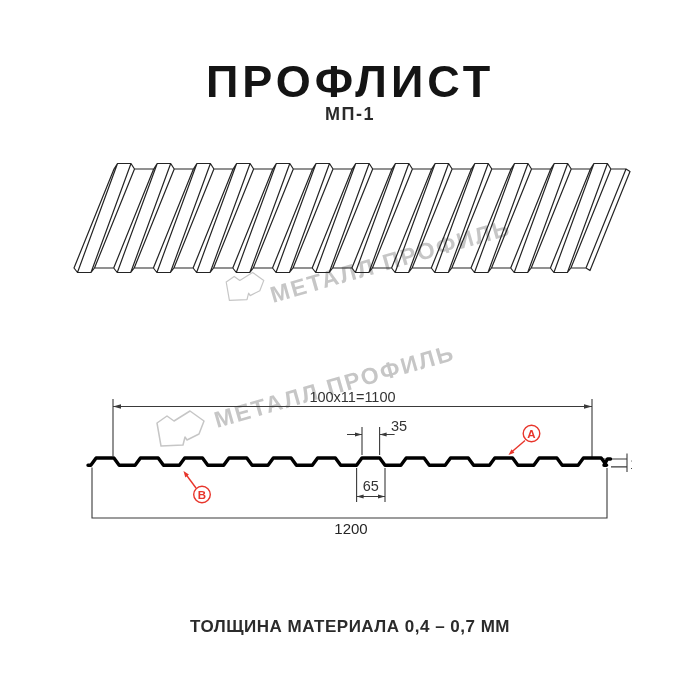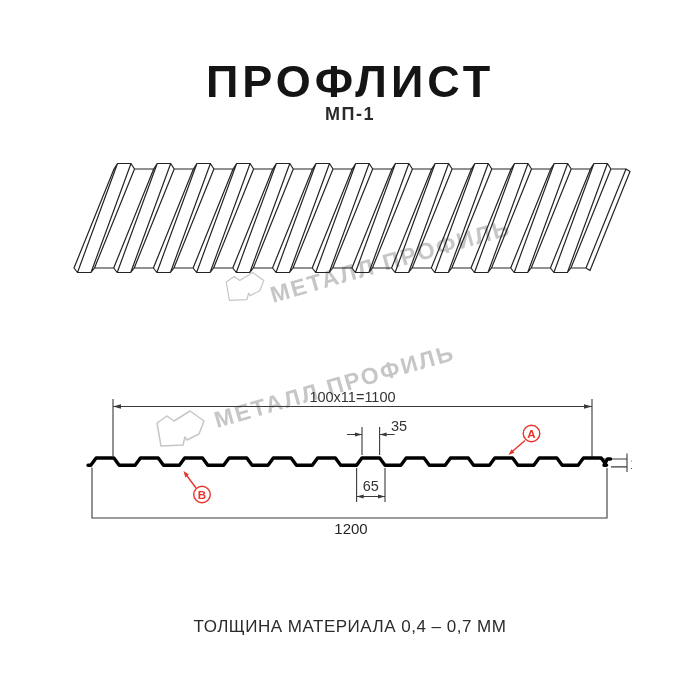--- a/index.html
+++ b/index.html
@@ -3,21 +3,21 @@
 <meta charset="utf-8">
 <style>
   html,body{margin:0;padding:0;background:#ffffff;}
   .page{position:relative;width:632px;height:700px;background:#ffffff;overflow:hidden;
         font-family:"Liberation Sans", sans-serif;}
   .title{position:absolute;top:56px;left:0;width:700px;text-align:center;
          font-size:45px;font-weight:800;letter-spacing:4px;color:#141414;}
   .subtitle{position:absolute;top:104px;left:0;width:700px;text-align:center;
          font-size:18px;font-weight:600;letter-spacing:1.5px;color:#2a2a2a;}
   .footer{position:absolute;top:617px;left:0;width:700px;text-align:center;
-         font-size:17px;font-weight:400;letter-spacing:0.5px;color:#2b2b2b;}
+         font-size:17px;font-weight:700;letter-spacing:0.5px;color:#2b2b2b;}
   svg{position:absolute;top:0;left:0;}
   .wm-text{font-family:"Liberation Sans", sans-serif;font-size:23px;font-weight:700;
            letter-spacing:2px;fill:#c6c6c6;}
   .wm-logo{fill:none;stroke:#c6c6c6;stroke-width:1.5;stroke-linejoin:round;}
   .thin{stroke:#3a3a3a;stroke-width:1.1;fill:none;}
   .dimtxt{font-family:"Liberation Sans", sans-serif;font-size:14.5px;fill:#333333;}
   .dimtxt-b{font-family:"Liberation Sans", sans-serif;font-size:15px;font-weight:500;fill:#262626;}
   .arrow{fill:#3a3a3a;stroke:none;}
   .red-line{stroke:#e8352b;stroke-width:1.4;fill:none;}
   .red-fill{fill:#e8352b;stroke:none;}

